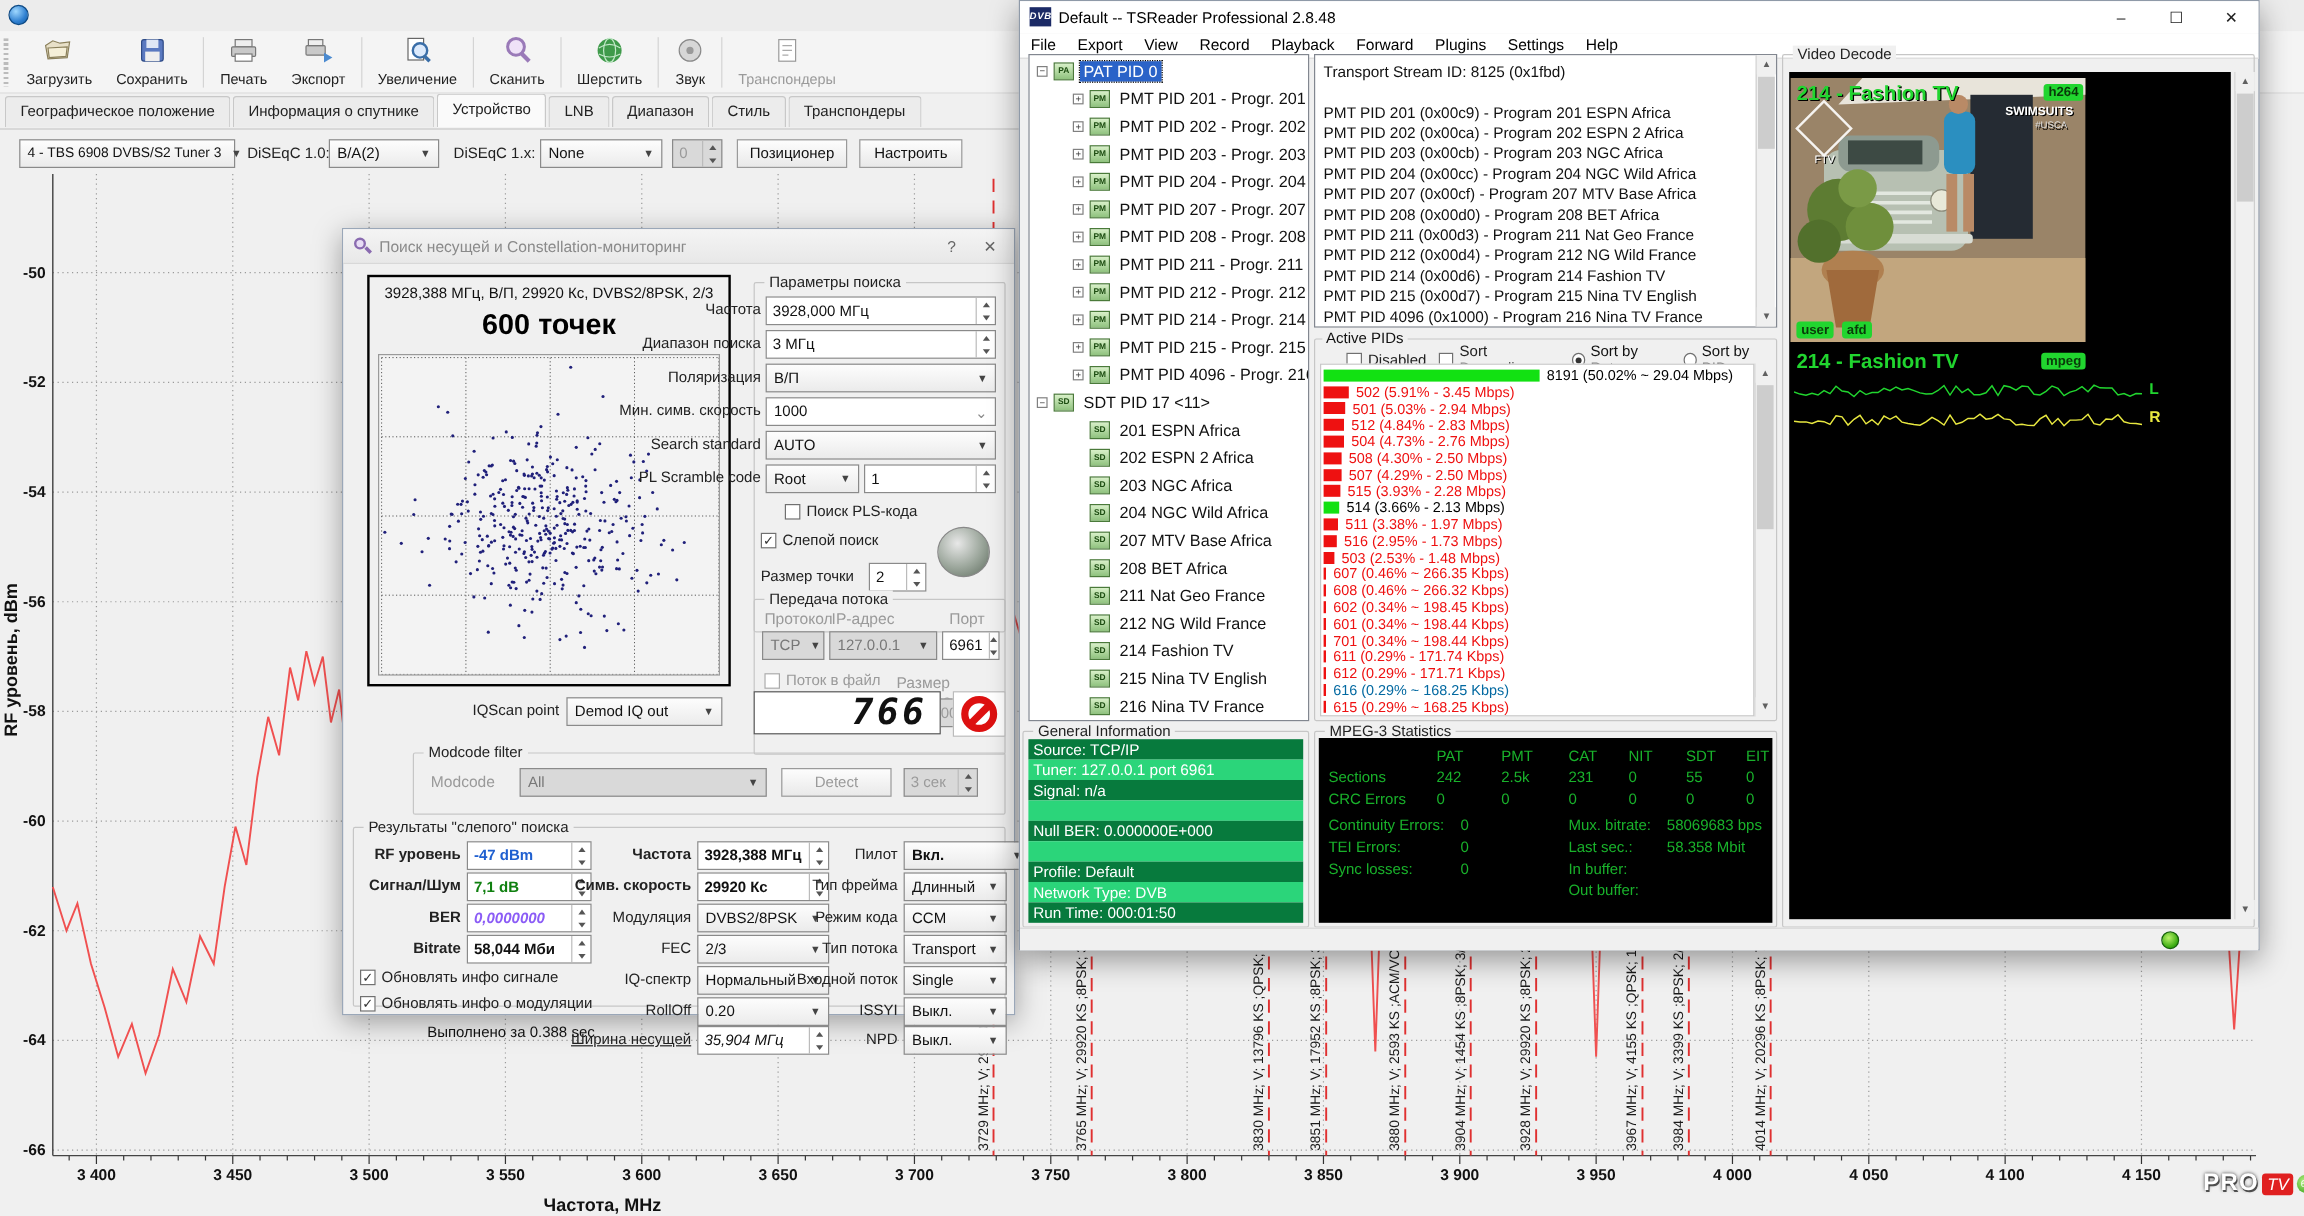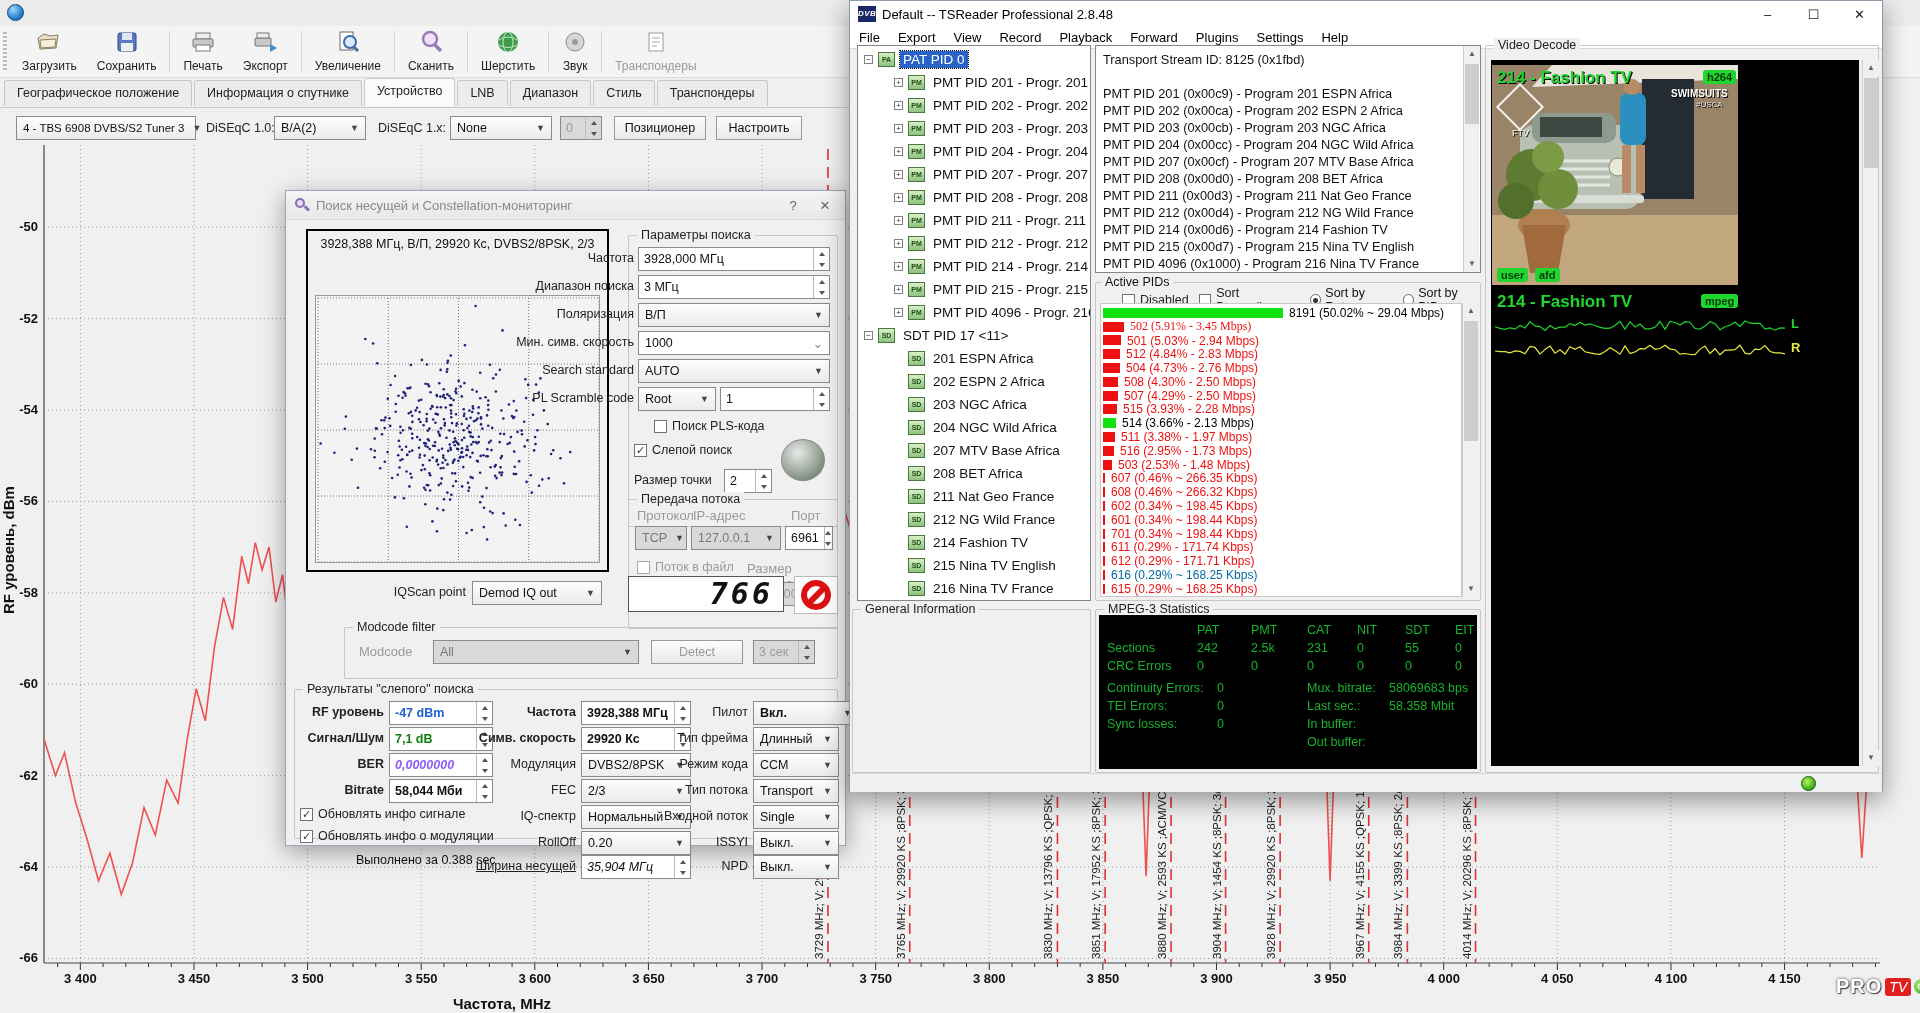--- a/index.html
+++ b/index.html
@@ -422,20 +422,21 @@
           <span class="lens"></span>
           <span class="hdl"></span>
         </div>
       <div class="abs" id="dlg-title">Поиск несущей и Constellation-мониторинг</div>
       <div class="abs dlg-btn" style="right:42px;">?</div>
       <div class="abs dlg-btn" style="right:10px;">✕</div>
     </div>
 
     <div class="abs" id="con-box">
       <div class="abs" id="con-hdr">3928,388 МГц, В/П, 29920 Кс, DVBS2/8PSK, 2/3</div>
+      <div class="abs" id="con-count">600 точек</div>
       <svg class="abs" id="con-plot" width="285" height="268">
           <line x1="2" y1="2" x2="2" y2="266" stroke="#555" stroke-width="0.8" stroke-dasharray="1,2"></line>
           <line x1="2" y1="2" x2="283" y2="2" stroke="#555" stroke-width="0.8" stroke-dasharray="1,2"></line>
           <line x1="72.25" y1="2" x2="72.25" y2="266" stroke="#555" stroke-width="0.8" stroke-dasharray="1,2"></line>
           <line x1="2" y1="68" x2="283" y2="68" stroke="#555" stroke-width="0.8" stroke-dasharray="1,2"></line>
           <line x1="142.5" y1="2" x2="142.5" y2="266" stroke="#555" stroke-width="0.8" stroke-dasharray="1,2"></line>
           <line x1="2" y1="134" x2="283" y2="134" stroke="#555" stroke-width="0.8" stroke-dasharray="1,2"></line>
           <line x1="212.75" y1="2" x2="212.75" y2="266" stroke="#555" stroke-width="0.8" stroke-dasharray="1,2"></line>
           <line x1="2" y1="200" x2="283" y2="200" stroke="#555" stroke-width="0.8" stroke-dasharray="1,2"></line>
           <line x1="283" y1="2" x2="283" y2="266" stroke="#555" stroke-width="0.8" stroke-dasharray="1,2"></line>
@@ -1310,21 +1311,21 @@
             <span>Sort by PID</span>
           </span>
       </div>
       <div id="pidlist">
           <div class="pidrow">
             <span class="pidbar" style="width:180px;background:#12e112;"></span>
             <span style="color:#000000;">8191 (50.02% ~ 29.04 Mbps)</span>
           </div>
           <div class="pidrow">
             <span class="pidbar" style="width:21px;background:#ee1111;"></span>
-            <span style="color:#ee1111;font-family:Liberation Serif, serif;">502 (5.91% - 3.45 Mbps)</span>
+            <span style="color:#ee1111;">502 (5.91% - 3.45 Mbps)</span>
           </div>
           <div class="pidrow">
             <span class="pidbar" style="width:18px;background:#ee1111;"></span>
             <span style="color:#ee1111;">501 (5.03% - 2.94 Mbps)</span>
           </div>
           <div class="pidrow">
             <span class="pidbar" style="width:17px;background:#ee1111;"></span>
             <span style="color:#ee1111;">512 (4.84% - 2.83 Mbps)</span>
           </div>
           <div class="pidrow">
@@ -1398,20 +1399,31 @@
         </div>
       <div class="vscroll" style="left:366px; top:20px; height:294px;">
         <span class="sa" style="top:0;">▲</span>
         <span class="sa" style="bottom:0;">▼</span>
         <span class="thumb" style="top:18px; height:120px;"></span>
       </div>
     </div>
 
     <div class="abs group" id="geninfo">
       <span class="glabel">General Information</span>
+      <div class="rows">
+          <div class="girow dark">Source: TCP/IP</div>
+          <div class="girow light">Tuner: 127.0.0.1 port 6961</div>
+          <div class="girow dark">Signal: n/a</div>
+          <div class="girow light">&nbsp;</div>
+          <div class="girow dark">Null BER: 0.000000E+000</div>
+          <div class="girow light">&nbsp;</div>
+          <div class="girow dark">Profile: Default</div>
+          <div class="girow light">Network Type: DVB</div>
+          <div class="girow dark">Run Time: 000:01:50</div>
+        </div>
     </div>
 
     <div class="abs group" id="mpeg2">
       <span class="glabel">MPEG-3 Statistics</span>
       <div class="panel" id="mpeg2-panel">
           <div class="m2" style="left: 98px; top: 8px;">PAT</div>
           <div class="m2" style="left: 152px; top: 8px;">PMT</div>
           <div class="m2" style="left: 208px; top: 8px;">CAT</div>
           <div class="m2" style="left: 258px; top: 8px;">NIT</div>
           <div class="m2" style="left: 306px; top: 8px;">SDT</div>

